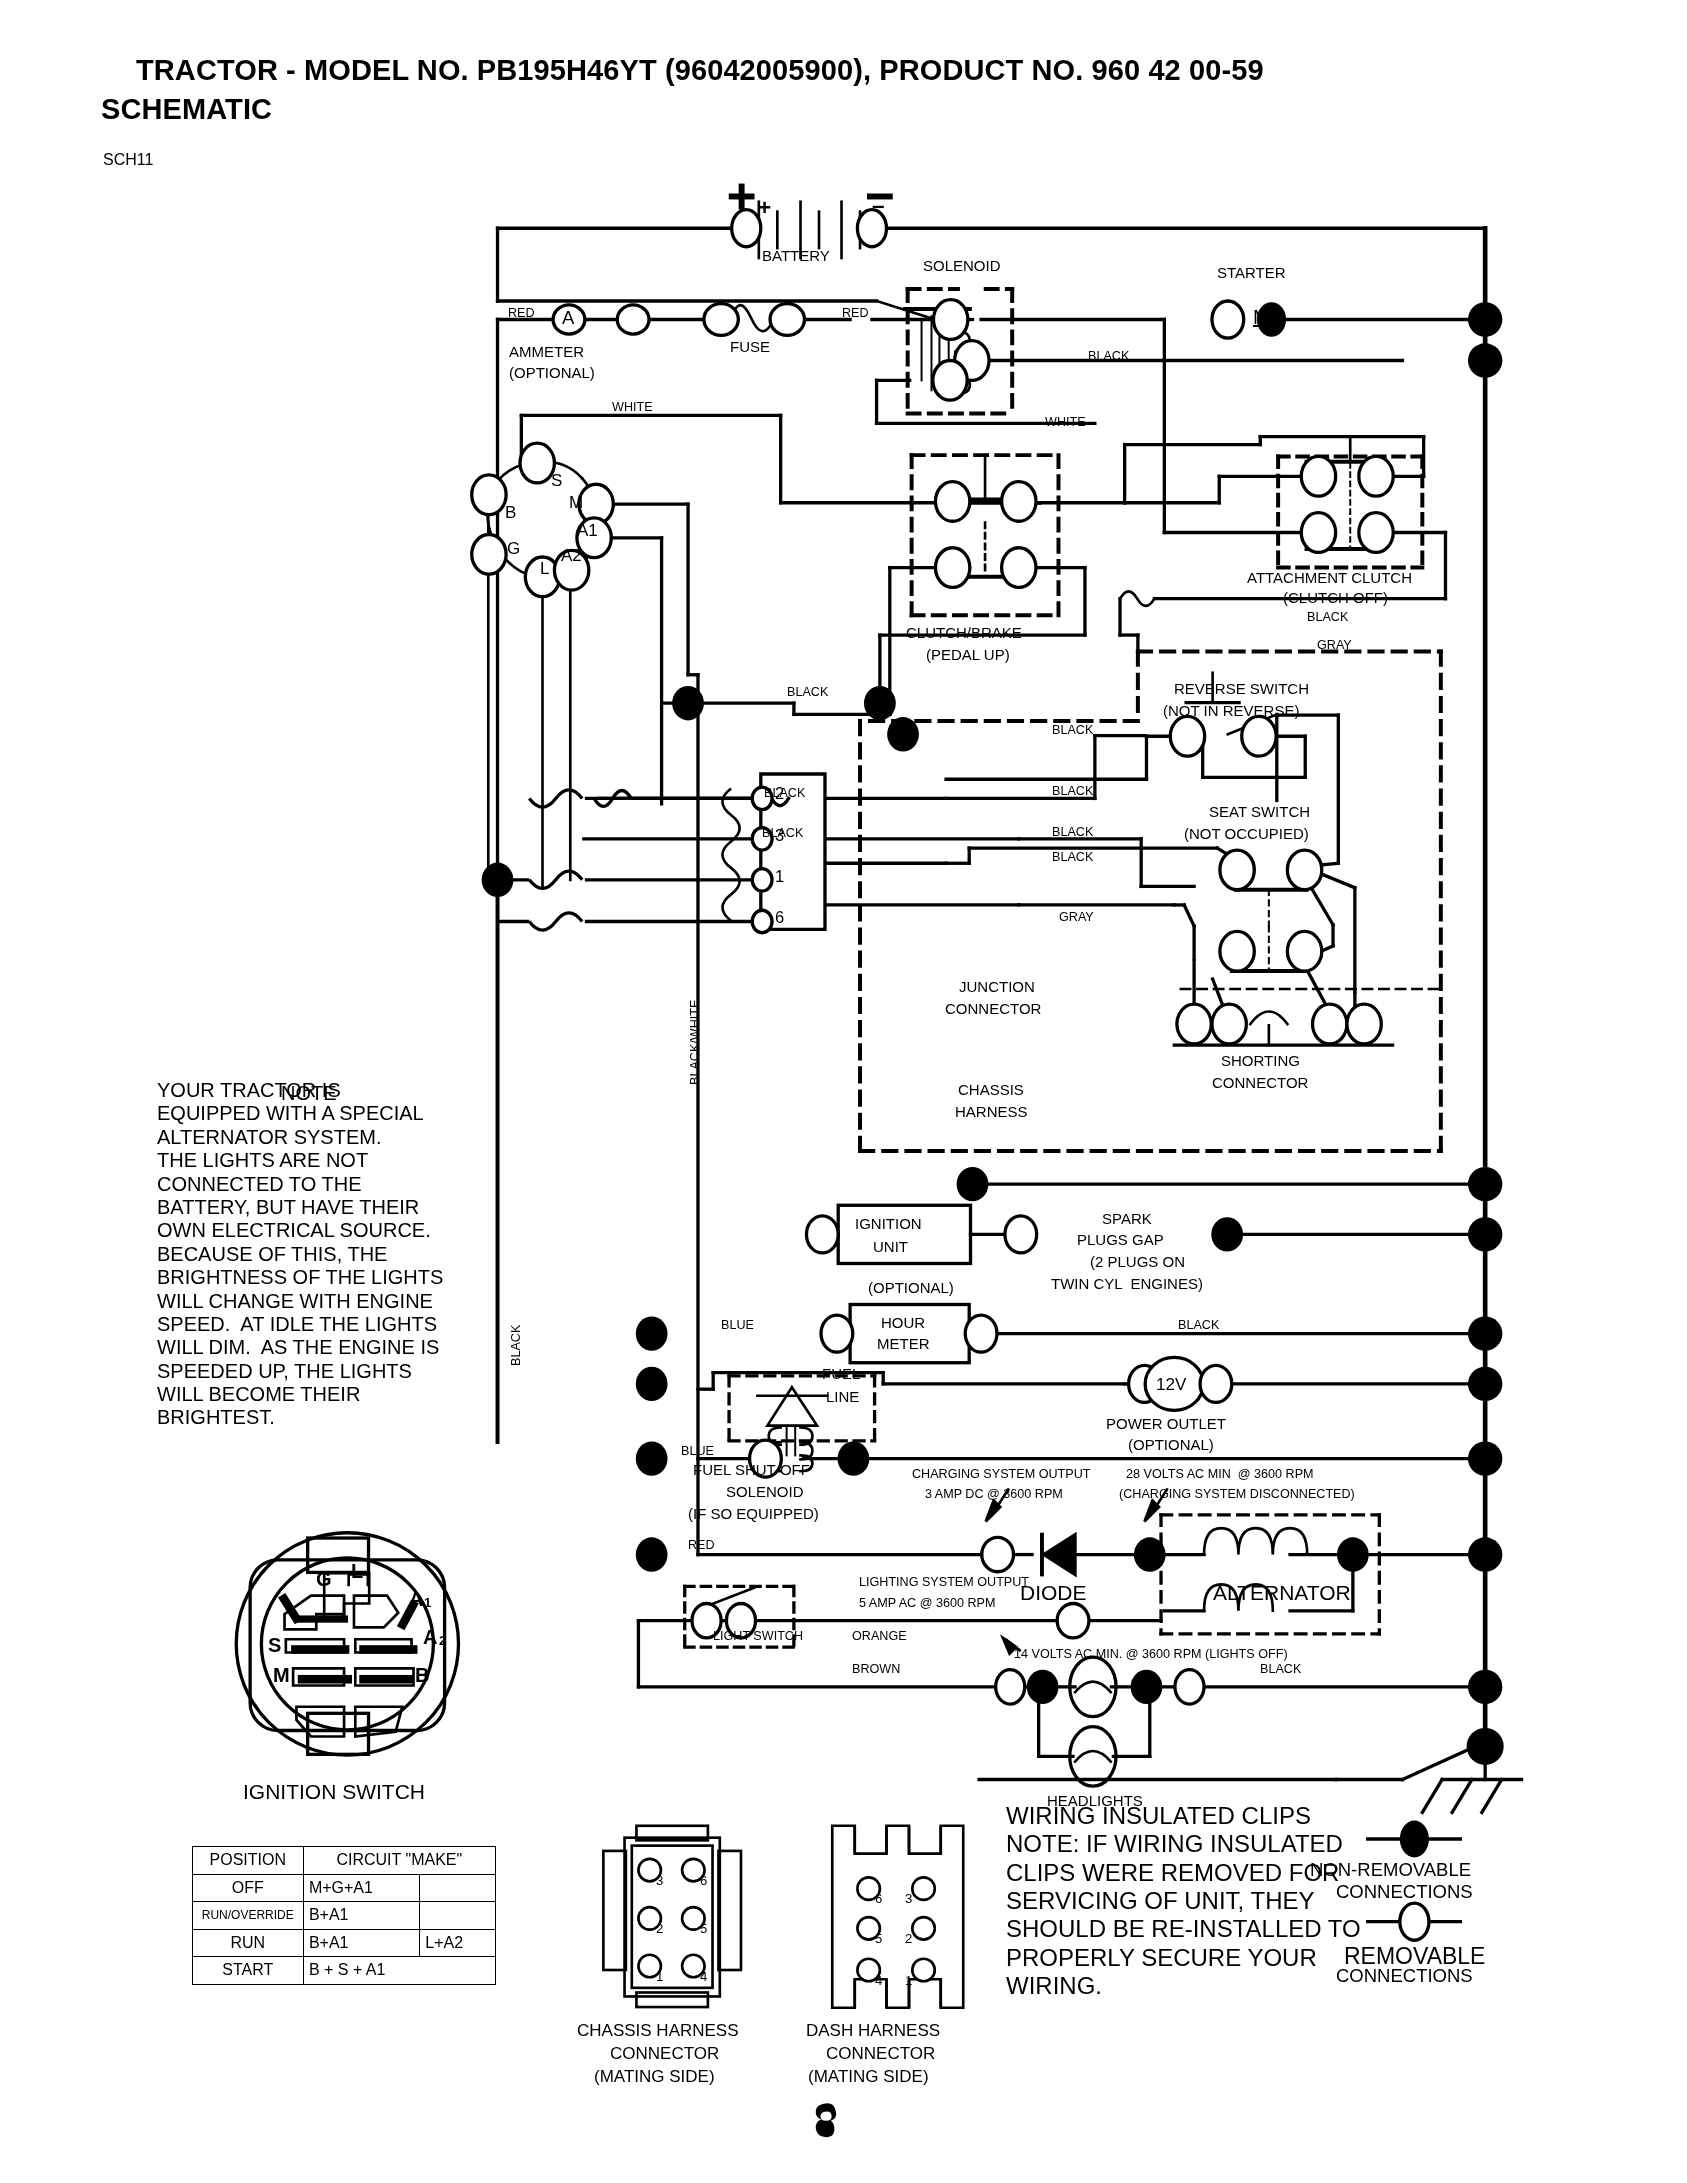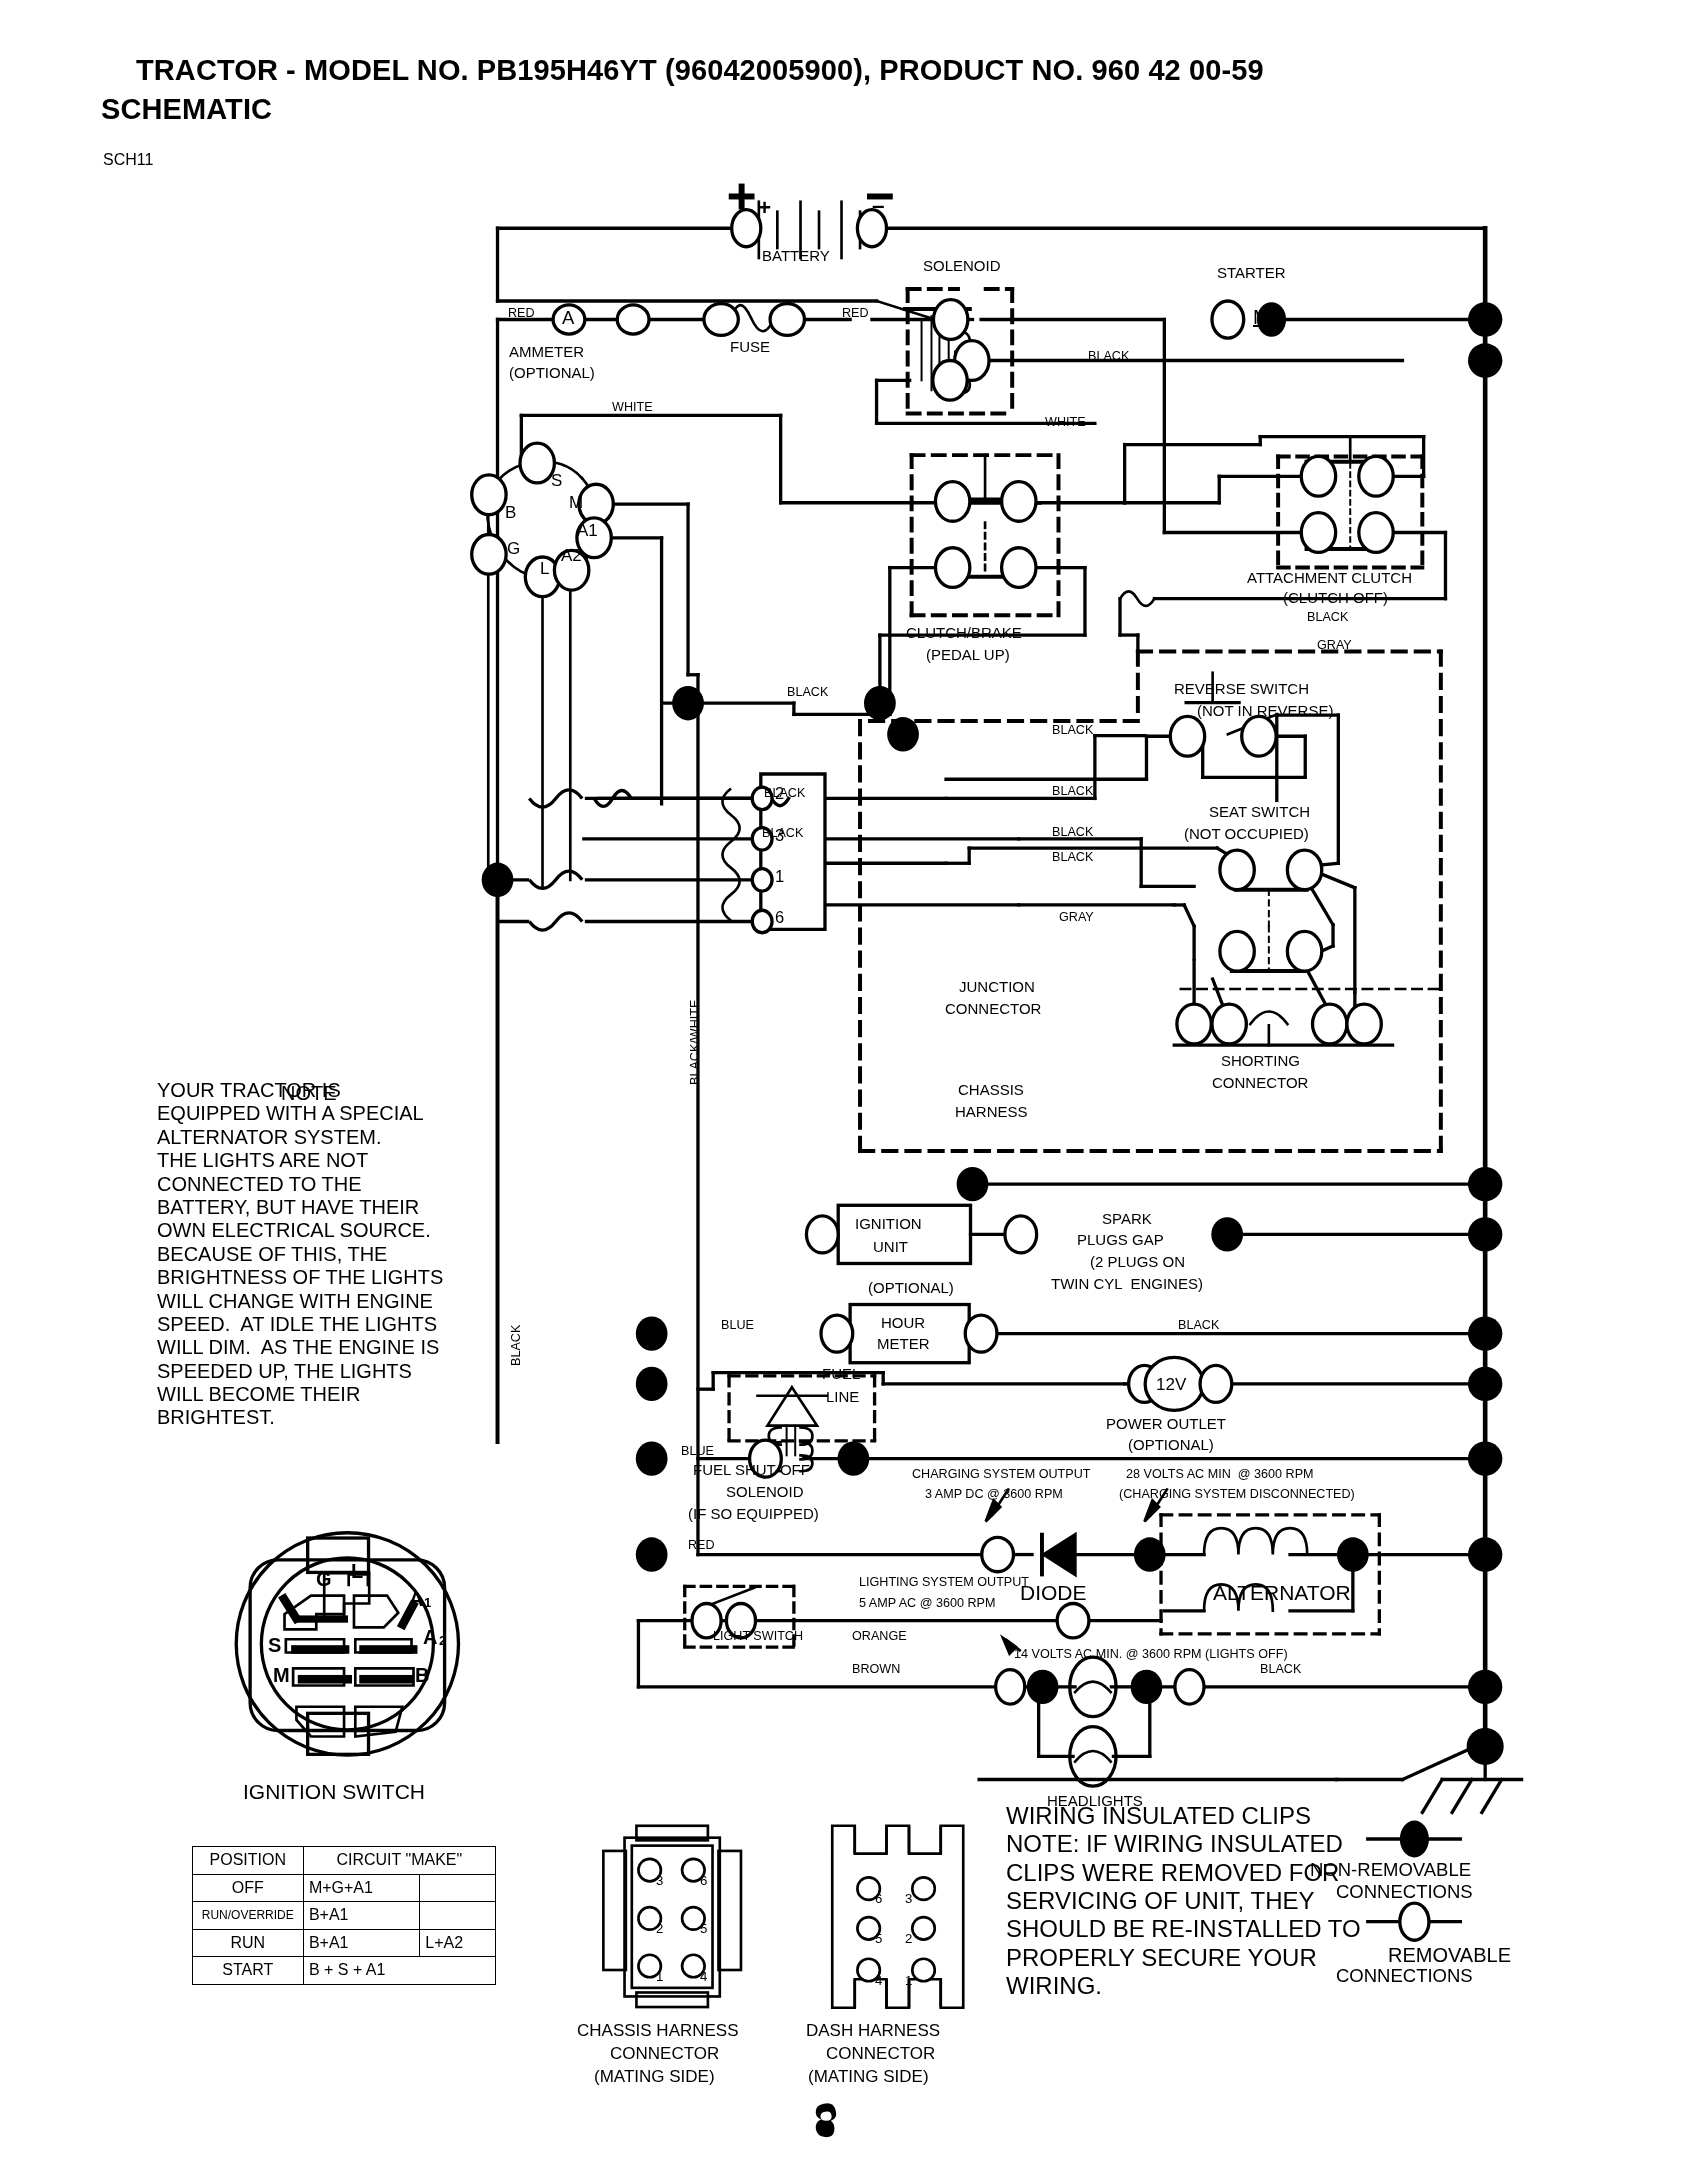--- a/index.html
+++ b/index.html
@@ -624,21 +624,21 @@
   <div class="t lbl" style="left:561px;top:546px;font-size:17px;">A2</div>
 
   <div class="t lbl" style="left:906px;top:625px;">CLUTCH/BRAKE</div>
   <div class="t lbl" style="left:926px;top:647px;">(PEDAL UP)</div>
   <div class="t lbl" style="left:1247px;top:570px;">ATTACHMENT CLUTCH</div>
   <div class="t lbl" style="left:1283px;top:590px;">(CLUTCH OFF)</div>
   <div class="t small" style="left:1307px;top:610px;">BLACK</div>
   <div class="t small" style="left:1317px;top:638px;">GRAY</div>
 
   <div class="t lbl" style="left:1174px;top:681px;">REVERSE SWITCH</div>
-  <div class="t lbl" style="left:1163px;top:703px;margin-left:34px;">(NOT IN REVERSE)</div>
+  <div class="t lbl" style="left:1163px;top:703px;">(NOT IN REVERSE)</div>
   <div class="t lbl" style="left:1209px;top:804px;">SEAT SWITCH</div>
   <div class="t lbl" style="left:1184px;top:826px;">(NOT OCCUPIED)</div>
   <div class="t lbl" style="left:1221px;top:1053px;">SHORTING</div>
   <div class="t lbl" style="left:1212px;top:1075px;">CONNECTOR</div>
   <div class="t lbl" style="left:959px;top:979px;">JUNCTION</div>
   <div class="t lbl" style="left:945px;top:1001px;">CONNECTOR</div>
   <div class="t lbl" style="left:958px;top:1082px;">CHASSIS</div>
   <div class="t lbl" style="left:955px;top:1104px;">HARNESS</div>
 
   <div class="t small" style="left:775px;top:784px;font-size:16.5px;">2</div>
@@ -786,17 +786,17 @@
 
   <div class="t" style="left:1006px;top:1802px;font-size:24px;line-height:1.18;">WIRING INSULATED CLIPS
 NOTE: IF WIRING INSULATED
 CLIPS WERE REMOVED FOR
 SERVICING OF UNIT, THEY
 SHOULD BE RE-INSTALLED TO
 PROPERLY SECURE YOUR
 WIRING.</div>
   <div class="t lbl" style="left:1310px;top:1860px;font-size:18.5px;">NON-REMOVABLE</div>
   <div class="t lbl" style="left:1336px;top:1882px;font-size:18.5px;">CONNECTIONS</div>
-  <div class="t lbl" style="left:1388px;top:1944px;font-size:20px;">REMOVABLE</div>
+  <div class="t lbl" style="left:1344px;top:1944px;font-size:23px;">REMOVABLE</div>
   <div class="t lbl" style="left:1336px;top:1966px;font-size:18.5px;">CONNECTIONS</div>
 
 </div>
 
 
 </body></html>

